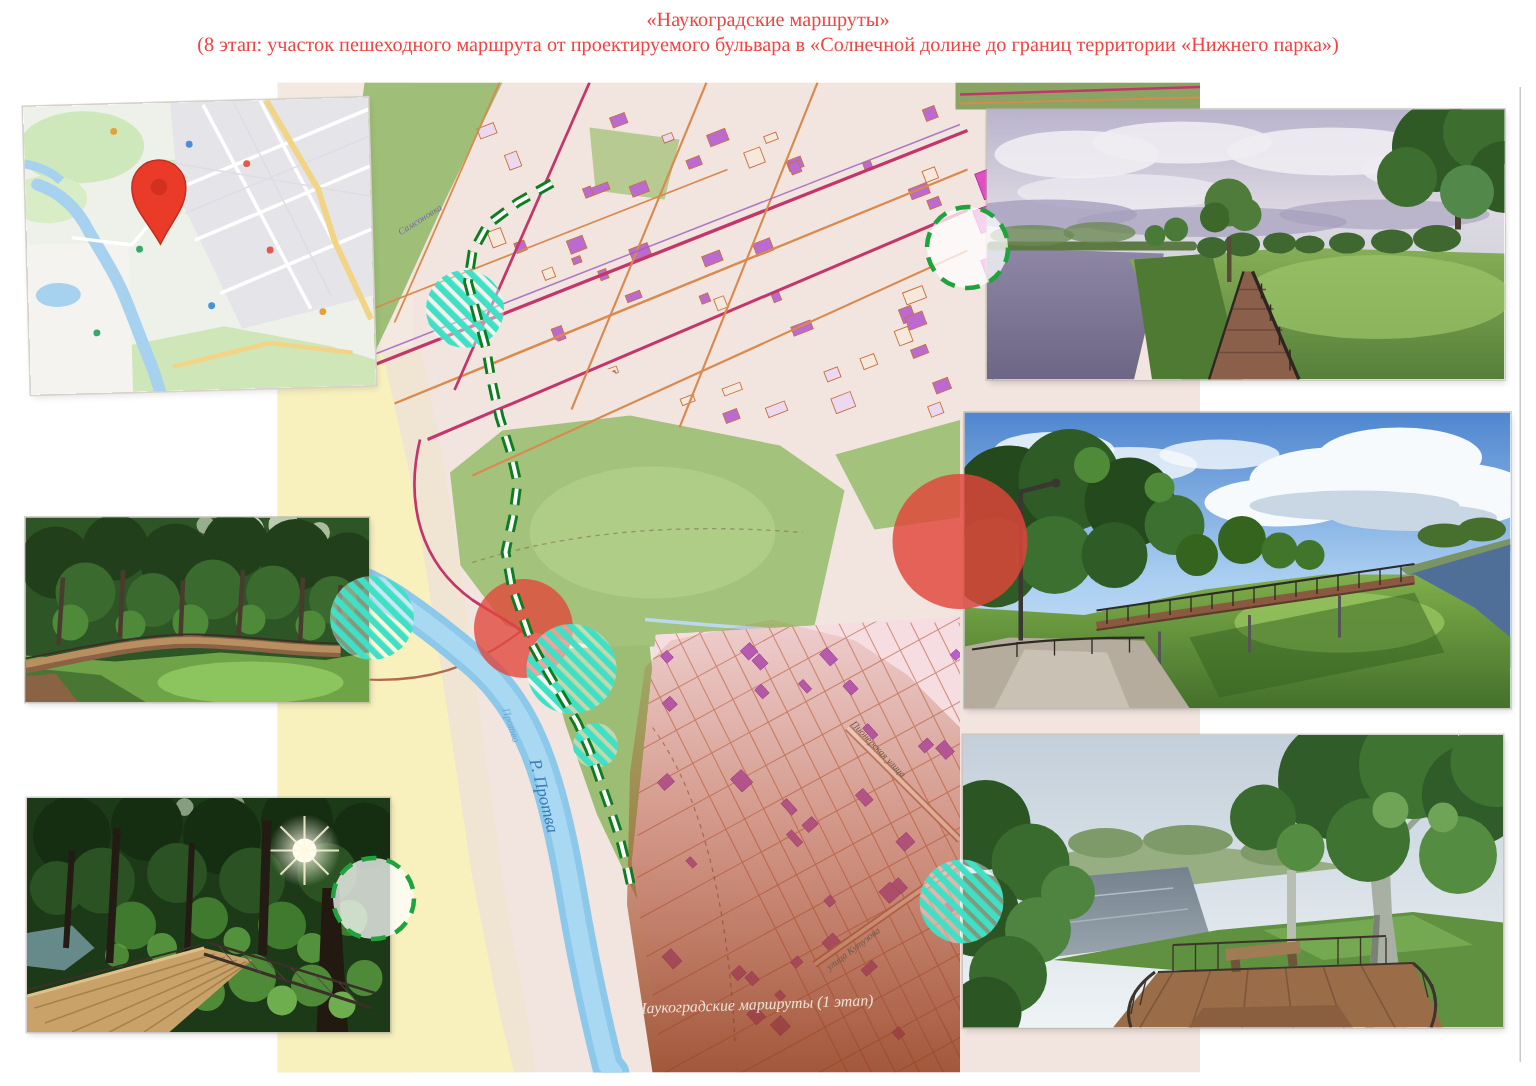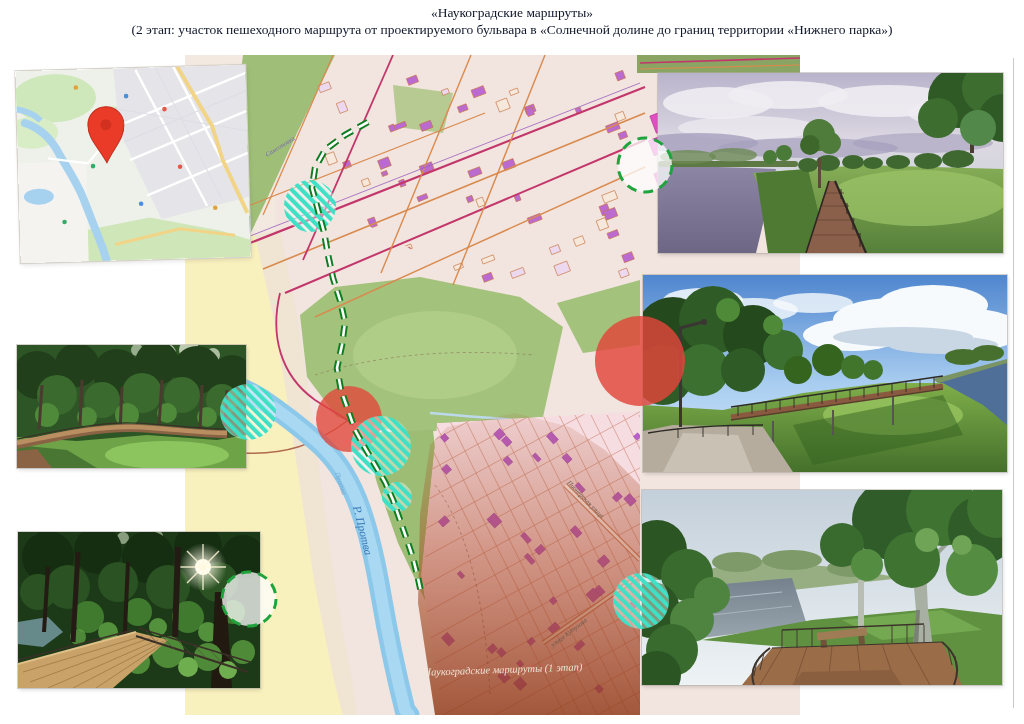--- a/index.html
+++ b/index.html
@@ -1,19 +1,19 @@
 <!DOCTYPE html>
 <html><head>
 <meta charset="utf-8">
 <style>
   html,body{margin:0;padding:0;background:#ffffff;}
   #page{position:relative;width:1024px;height:724px;background:#ffffff;overflow:hidden;
         font-family:"Liberation Serif", serif;}
   .abs{position:absolute;}
-  #title-block{left:0;top:4px;width:1024px;text-align:center;color:#0f172a;}
+  #title-block{left:0;top:4px;width:1024px;text-align:center;color:#ef4444;}
   #title-line1{font-size:13.5px;line-height:17px;}
   #title-line2{font-size:13.5px;line-height:17px;}
   .photo{box-shadow:0 0 0 1px rgba(180,175,170,.55), 1px 2px 4px rgba(0,0,0,.15);}
   #page-edge{width:1px;background:#c9c9c9;}
   svg{display:block;}
   text{font-family:"Liberation Serif", serif;}
 </style>
 </head>
 <body>
 
@@ -726,17 +726,17 @@
       <circle cx="249" cy="599" r="27"></circle>
     </g>
     <g fill="none">
       <polyline points="368,122 345,135 325,150 315,168 312,188 318,210 324,232 328,255 333,278 340,300 345,322 342,345 337,368 341,390 348,410 355,430 365,448 375,465 385,482 393,500 400,520 407,540 413,558 418,578 421,592" stroke="#0e7d20" stroke-width="6.5" stroke-dasharray="11 7"></polyline>
       <polyline points="368,122 345,135 325,150 315,168 312,188 318,210 324,232 328,255 333,278 340,300 345,322 342,345 337,368 341,390 348,410 355,430 365,448 375,465 385,482 393,500 400,520 407,540 413,558 418,578 421,592" stroke="#ffffff" stroke-width="2.6" stroke-dasharray="11 7"></polyline>
     </g>
   </svg>
 
   <div id="title-block" class="abs">
     <div id="title-line1">«Наукоградские маршруты»</div>
-    <div id="title-line2">(2 этап: участок пешеходного маршрута от проектируемого бульвара в «Солнечной долине до границ территории «Нижнего парка»)</div>
+    <div id="title-line2">(8 этап: участок пешеходного маршрута от проектируемого бульвара в «Солнечной долине до границ территории «Нижнего парка»)</div>
   </div>
 
   <div id="page-edge" class="abs" style="left:1013px;top:58px;height:650px;"></div>
 </div>
 
 </body></html>

